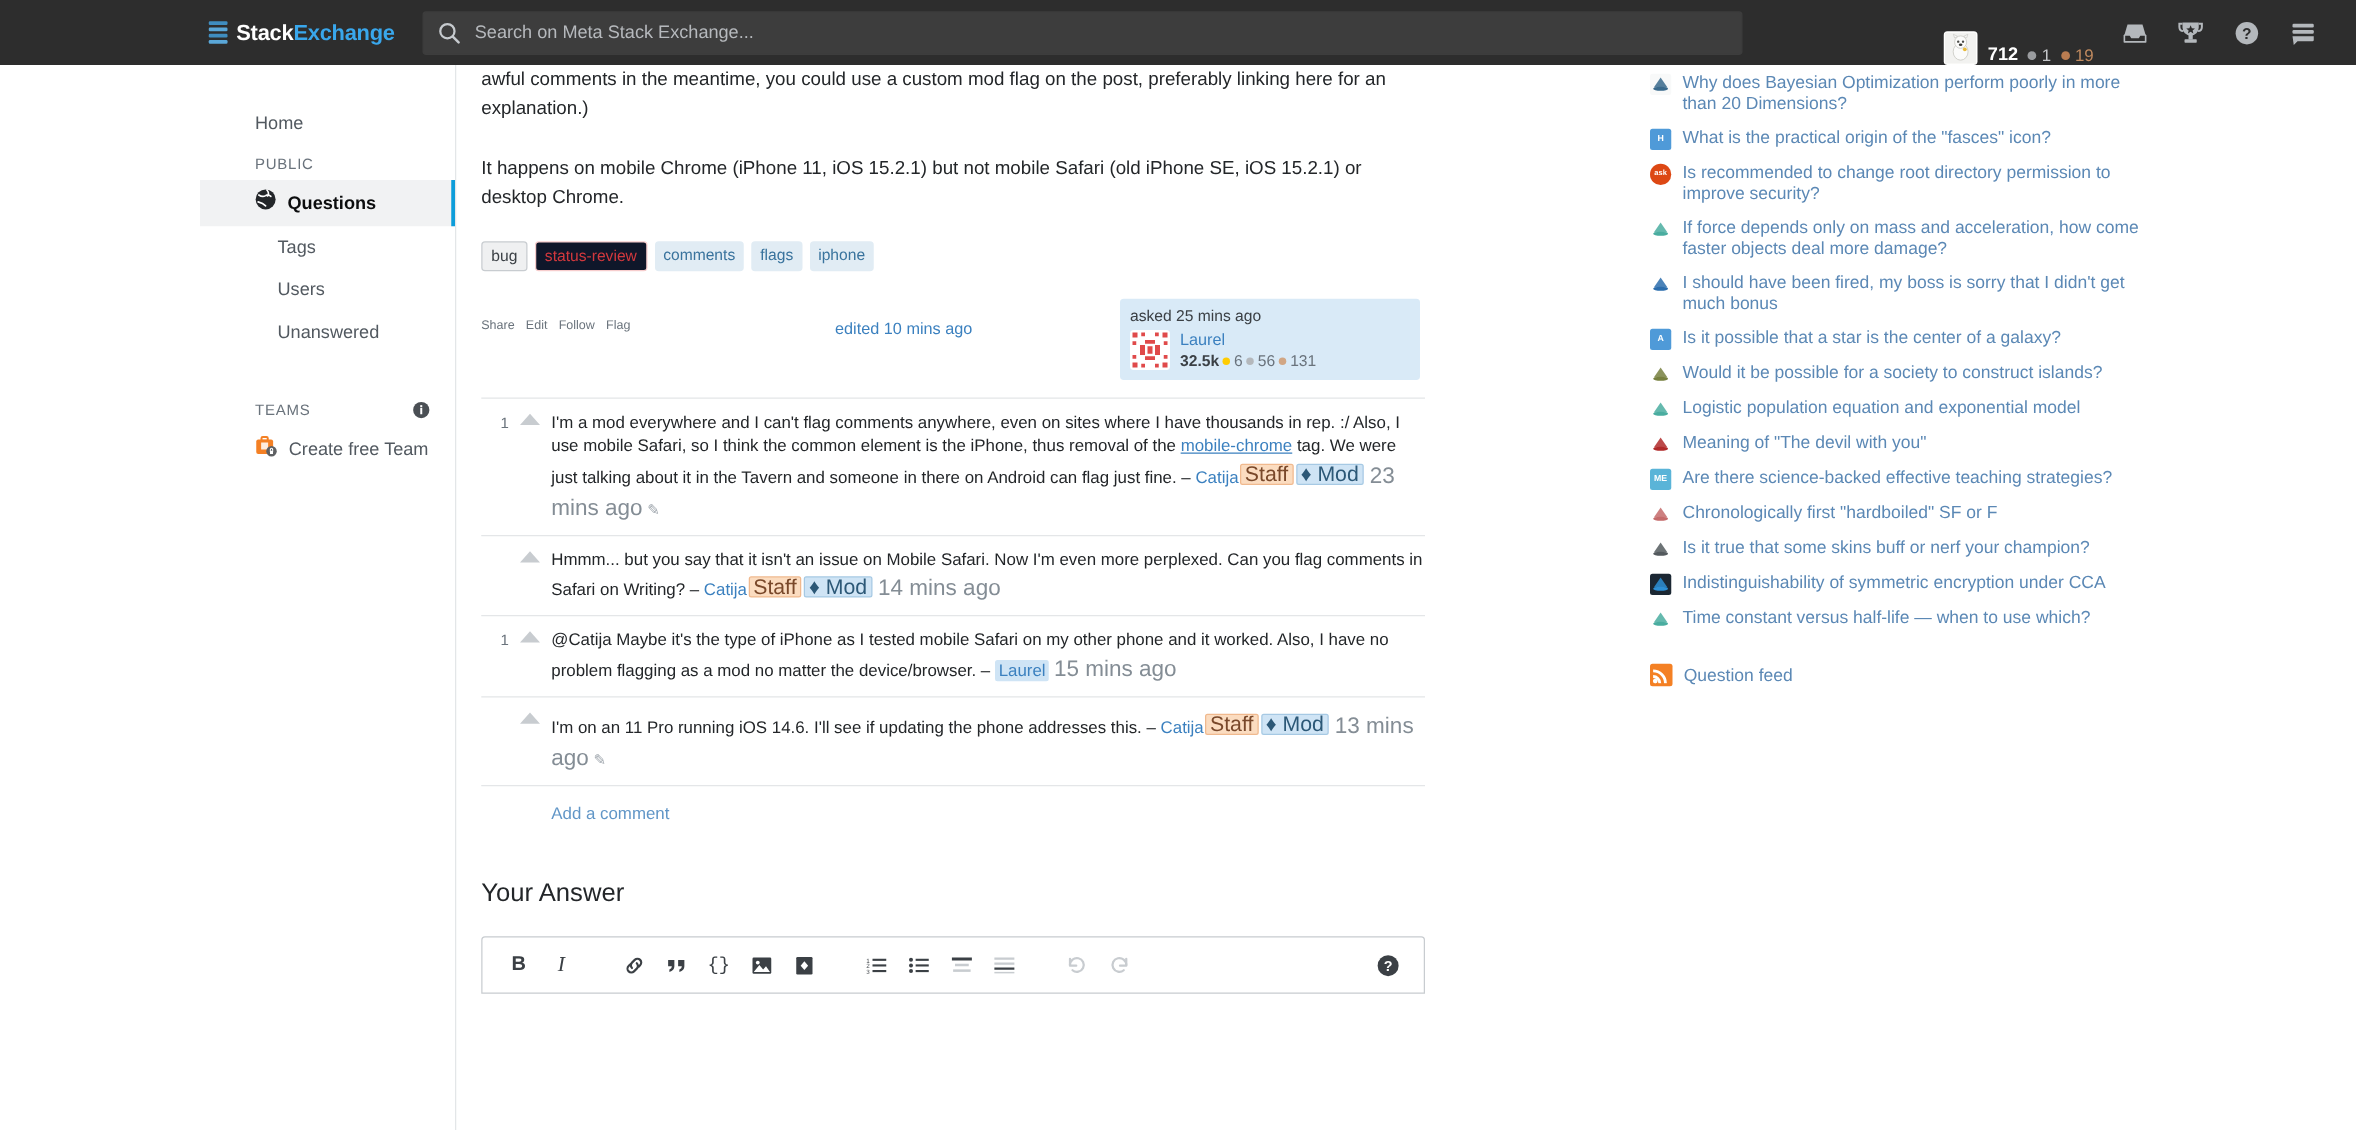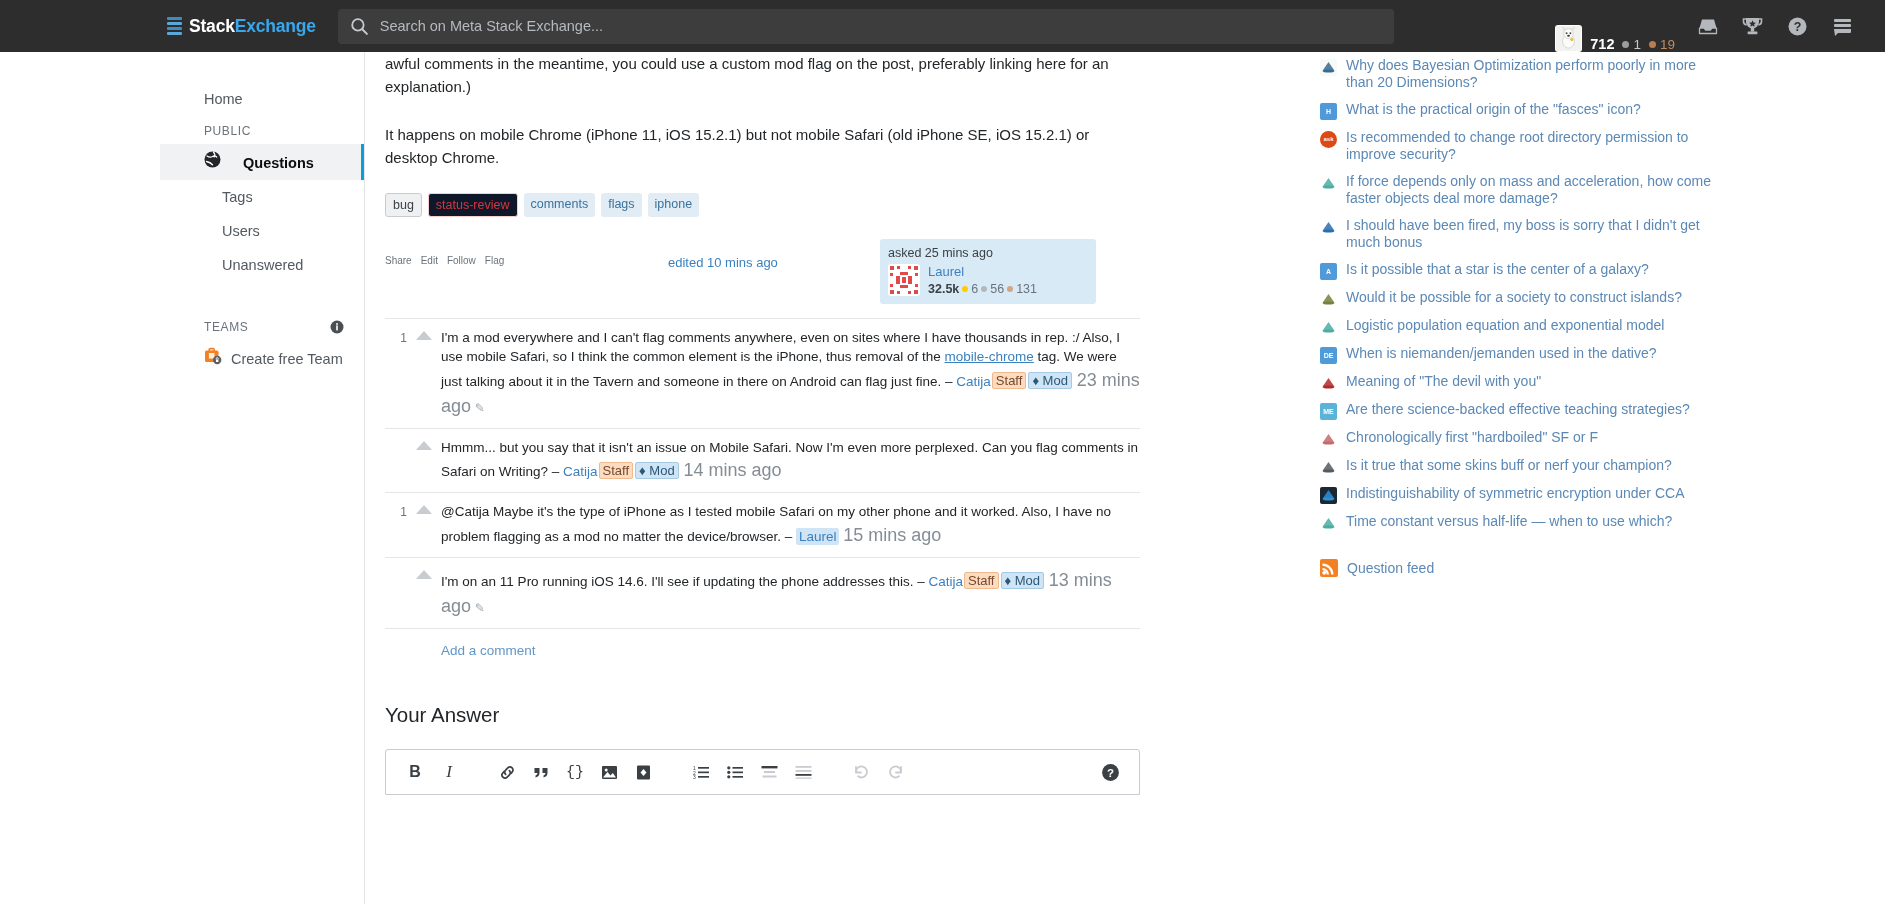--- a/index.html
+++ b/index.html
@@ -93,21 +93,21 @@
   }
   .nav-head{
     padding:8px 0 6px 44px; font-size:12px; color:#6a737c;
     letter-spacing:.6px; display:flex; align-items:center;
   }
   .nav-head .sp{ margin-left:auto; margin-right:20px; display:flex; }
   .nav-item.sub{ padding-left:62px; }
   .nav-item.active{
     background:#f1f2f3; color:#0c0d0e; font-weight:700;
     border-right:3px solid #0d9dda;
-    display:flex; align-items:flex-end; gap:22px;
+    display:flex; align-items:center; gap:9px;
     padding-left:44px;
   }
   .nav-item.team{
     display:flex; align-items:center; gap:9px; padding-left:44px;
   }
 
   
   .main{
     position:absolute; top:52px; left:365px; width:805px; height:852px;
     padding:0 30px 0 20px;
@@ -128,22 +128,22 @@
   .actions-row{
     display:flex; align-items:flex-start; margin-top:38px; position:relative;
   }
   .act-links{ display:flex; gap:9px; font-size:10px; }
   .act-links a{ color:#6a737c; text-decoration:none; cursor:pointer; }
   .edited{
     position:absolute; left:283px; top:0;
     font-size:13px; color:#3b80bf; cursor:pointer;
   }
   .usercard{
-    position:absolute; left:495px; top:-16px;
-    width:216px; background:#d9eaf7; border-radius:3px;
+    position:absolute; left:511px; top:-16px;
+    width:240px; background:#d9eaf7; border-radius:3px;
     padding:7px 8px 8px 8px; font-size:12.5px;
   }
   .usercard .when{ color:#3b4045; margin-bottom:4px; font-size:12.5px; }
   .uc-row{ display:flex; gap:8px; align-items:flex-start; }
   .uc-av{ width:32px; height:32px; border-radius:3px; overflow:hidden; flex:0 0 32px; }
   .uc-name{ color:#3b80bf; font-size:13px; cursor:pointer; line-height:15px; }
   .uc-rep{ font-size:12.5px; margin-top:3px; display:flex; align-items:center; gap:3px; }
   .uc-rep b{ color:#3b4045; font-weight:700; }
   .gdot{ width:6px; height:6px; border-radius:50%; display:inline-block; }
   .g-gold{ background:#ffcc01; } .g-silver{ background:#b4b8bc; } .g-bronze{ background:#d1a684; }
@@ -165,21 +165,21 @@
     cursor:pointer;
   }
   .caret-up{
     width:0;height:0;border-left:8px solid transparent;border-right:8px solid transparent;
     border-bottom:9px solid #c8ccd0;
   }
   .cmt-body{ flex:1; color:#232629; }
   .cmt-body a.ulink{ color:#3b80bf; text-decoration:underline; }
   .cmt-user{ color:#3b80bf; text-decoration:none; cursor:pointer; }
   .flair{
-    display:inline-block; font-size:13px; line-height:13px;
+    display:inline-block; font-size:17px; line-height:13px;
     padding:1px 3px; border-radius:2px; vertical-align:1px;
     margin:0 1px;
   }
   .flair.staff{ background:#fbdcc0; color:#79482a; border:1px solid #f0b98e; }
   .flair.mod{ background:#cfe4f5; color:#2c5877; border:1px solid #a6c9e4; }
   .cmt-date{ color:#848d95; font-size:18px; }
   .pencil{ color:#9fa6ad; font-size:12px; }
   .cmt-user.highlight{ background:#cfe4f5; padding:1px 3px; border-radius:2px; }
 
   .addcmt{
@@ -622,24 +622,20 @@
       <div class="hot-item">
         <span class="hot-ic" style="background: rgb(255, 255, 255); color: rgb(74, 173, 160);">
           <svg viewBox="0 0 17 17" width="17" height="17">
             <path d="M8.5 3 L14 11 H3 Z" fill="#4aada0" opacity=".85"></path>
             <ellipse cx="8.5" cy="12" rx="6" ry="1.6" fill="#4aada0"></ellipse>
           </svg>
         </span>
         <span class="hot-tx">Logistic population equation and exponential model</span>
       </div>
       <div class="hot-item">
-        <span class="hot-ic" style="background: rgb(79, 154, 216); color: rgb(255, 255, 255);">DE</span>
-        <span class="hot-tx">When is niemanden/jemanden used in the dative?</span>
-      </div>
-      <div class="hot-item">
         <span class="hot-ic" style="background: rgb(255, 255, 255); color: rgb(176, 42, 42);">
           <svg viewBox="0 0 17 17" width="17" height="17">
             <path d="M8.5 3 L14 11 H3 Z" fill="#b02a2a" opacity=".85"></path>
             <ellipse cx="8.5" cy="12" rx="6" ry="1.6" fill="#b02a2a"></ellipse>
           </svg>
         </span>
         <span class="hot-tx">Meaning of "The devil with you"</span>
       </div>
       <div class="hot-item">
         <span class="hot-ic" style="background: rgb(90, 180, 216); color: rgb(255, 255, 255);">ME</span>

